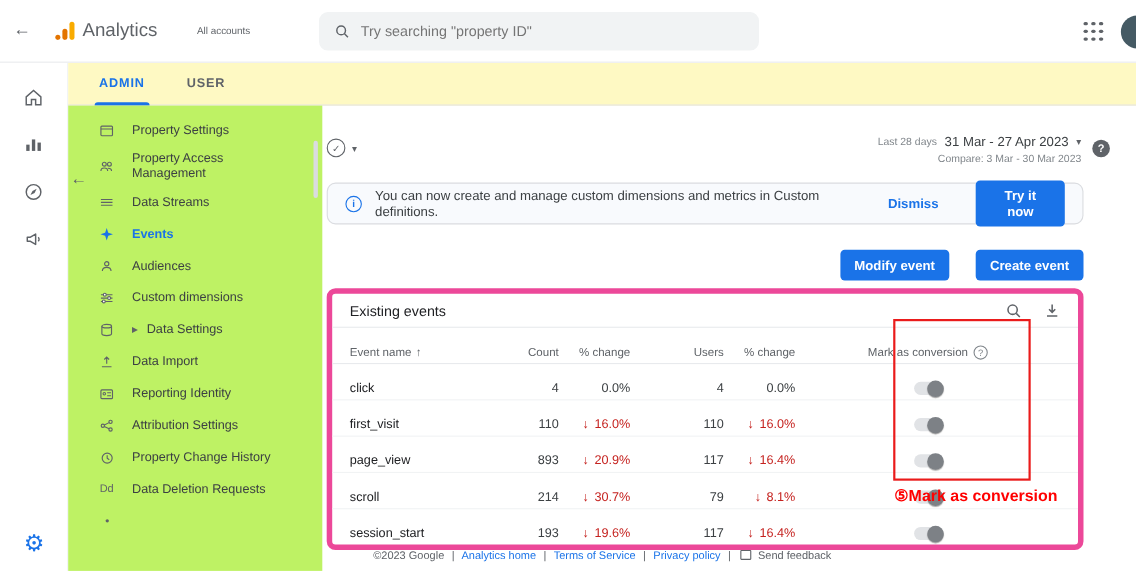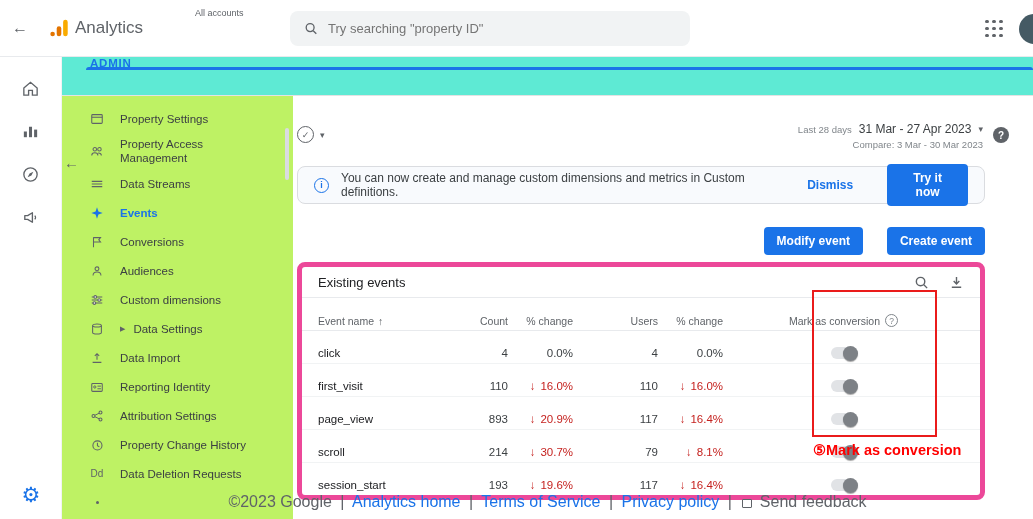--- a/index.html
+++ b/index.html
@@ -4,37 +4,37 @@
 <style>
   * { margin:0; padding:0; box-sizing:border-box; }
   body { font-family:"Liberation Sans", sans-serif; background:#fff; }
   .page { position:relative; width:1033px; height:519px; background:#fff; overflow:hidden; }
 
   
   .topbar { position:absolute; left:0; top:0; width:100%; height:57px; border-bottom:1px solid #e8eaed; display:flex; align-items:center; background:#fff; z-index:5; }
   .tb-back { margin-left:12px; font-size:16px; color:#5f6368; cursor:pointer; }
   .logo { margin-left:20px; display:flex; align-items:center; gap:5px; }
   .logo-text { font-size:17px; color:#5f6368; }
-  .acct { margin-left:52px; display:flex; flex-direction:column; justify-content:flex-start; height:40px; width:120px; }
+  .acct { margin-left:36px; display:flex; flex-direction:column; justify-content:center; height:40px; width:120px; }
   .acct-scope { font-size:9px; color:#5f6368; }
   .acct-caret { font-size:9px; color:#5f6368; margin-left:6px; cursor:pointer; }
   .searchbar { position:absolute; left:290px; top:11px; width:400px; height:35px; background:#f1f3f4; border-radius:8px; display:flex; align-items:center; padding:0 14px; gap:10px; }
   .searchbar input { border:none; outline:none; background:transparent; font-family:"Liberation Sans",sans-serif; font-size:13px; color:#5f6368; width:100%; }
   .tb-right { position:absolute; right:0; top:0; height:57px; display:flex; align-items:center; gap:16px; }
   .apps-grid { width:18px; height:18px; display:grid; grid-template-columns:repeat(3,1fr); gap:3px; cursor:pointer; }
   .apps-grid i { width:3.5px; height:3.5px; border-radius:50%; background:#5f6368; }
   .avatar { width:30px; height:30px; border-radius:50%; background:#455a64; margin-right:-16px; cursor:pointer; }
 
   
   .rail { position:absolute; left:0; top:57px; bottom:0; width:62px; display:flex; flex-direction:column; align-items:center; padding-top:22px; gap:24px; border-right:1px solid #f1f3f4; }
   .rail svg, .rail .glyph { cursor:pointer; }
   .rail-gear { position:absolute; left:0; bottom:12px; width:62px; text-align:center; font-size:21px; color:#1a73e8; cursor:pointer; }
 
   
-  .tabs { position:absolute; left:62px; right:0; top:57px; height:39px; border-bottom:1px solid #e3e3e3; display:flex; align-items:stretch; padding-left:24px; gap:30px; background:#5eead4;flex-direction:column; }
+  .tabs { position:absolute; left:62px; right:0; top:57px; height:39px; border-bottom:1px solid #e3e3e3; display:flex; align-items:stretch; padding-left:24px; gap:30px; background:#fef9c3; }
   .tab { font-size:11.5px; letter-spacing:.8px; color:#5f6368; font-weight:bold; display:flex; align-items:center; position:relative; padding:0 4px; cursor:pointer; }
   .tab.active { color:#1a73e8; }
   .tab.active::after { content:""; position:absolute; left:0; right:0; bottom:-1px; height:3px; background:#1a73e8; border-radius:3px 3px 0 0; }
 
   
   .sidebar { position:absolute; left:62px; top:96px; width:231px; bottom:0; padding-top:8px; background:#bef264; }
   .side-item { display:flex; align-items:center; gap:15px; padding-left:27px; min-height:29px; font-size:11.5px; color:#3c4043; cursor:pointer; }
   .side-item .si { width:16px; height:16px; flex:none; display:flex; align-items:center; justify-content:center; color:#5f6368; }
   .side-item.two { line-height:1.25; min-height:36px; }
   .side-item.selected { color:#1a73e8; font-weight:bold; }
@@ -82,21 +82,21 @@
   .q-badge { width:13px; height:13px; border:1px solid #80868b; border-radius:50%; color:#80868b; font-size:8.5px; display:flex; align-items:center; justify-content:center; }
   .ename { color:#202124; }
 
   .toggle { width:26px; height:12px; border-radius:7px; background:#e1e3e6; position:relative; cursor:pointer; }
   .toggle::after { content:""; position:absolute; right:-1px; top:-1.5px; width:15px; height:15px; border-radius:50%; background:#7d8186; box-shadow:0 1px 1px rgba(0,0,0,.35); }
 
   .red-box { position:absolute; left:517px; top:194px; width:125px; height:147px; border:2px solid #ea1b1b; pointer-events:none; z-index:4; }
   .red-label { position:absolute; left:518px; top:346px; font-size:14.5px; font-weight:bold; color:#f00; white-space:nowrap; }
 
   
-  .footer { position:absolute; left:62px; right:0; bottom:8px; text-align:center; font-size:16px; color:#5f6368; }
+  .footer { position:absolute; left:62px; right:0; bottom:8px; text-align:center; font-size:10px; color:#5f6368; }
   .footer a { color:#1a73e8; text-decoration:none; cursor:pointer; }
   .footer .sep { margin:0 4px; }
   .fb-icon { display:inline-block; width:10px; height:9px; border:1px solid #5f6368; border-radius:1px; margin:0 3px 0 2px; position:relative; top:1px; }
 </style>
 </head>
 <body>
 
 <div class="page">
 
   <div class="topbar">
@@ -193,28 +193,20 @@
       <span class="si">
         <svg width="14" height="14" viewBox="0 0 16 16">
             <path d="M8 1.5L9.6 6.4 14.5 8 9.6 9.6 8 14.5 6.4 9.6 1.5 8 6.4 6.4z" fill="#1a73e8"></path>
           </svg>
       </span>
       <span>Events</span>
     </div>
     <div class="side-item">
       <span class="si">
         <svg width="14" height="14" viewBox="0 0 16 16">
-            <path d="M4 14V2.5M4 3h8l-2 2.5L12 8H4" fill="none" stroke="#5f6368" stroke-width="1.2"></path>
-          </svg>
-      </span>
-      <span>Conversions</span>
-    </div>
-    <div class="side-item">
-      <span class="si">
-        <svg width="14" height="14" viewBox="0 0 16 16">
             <circle cx="8" cy="5.5" r="2.2" fill="none" stroke="#5f6368" stroke-width="1.2"></circle>
             <path d="M3.5 13c0-2.5 2-3.8 4.5-3.8s4.5 1.3 4.5 3.8" fill="none" stroke="#5f6368" stroke-width="1.2"></path>
           </svg>
       </span>
       <span>Audiences</span>
     </div>
     <div class="side-item">
       <span class="si">
         <svg width="14" height="14" viewBox="0 0 16 16">
             <path d="M2 4.5h12M2 8h12M2 11.5h12" stroke="#5f6368" stroke-width="1.2"></path>

